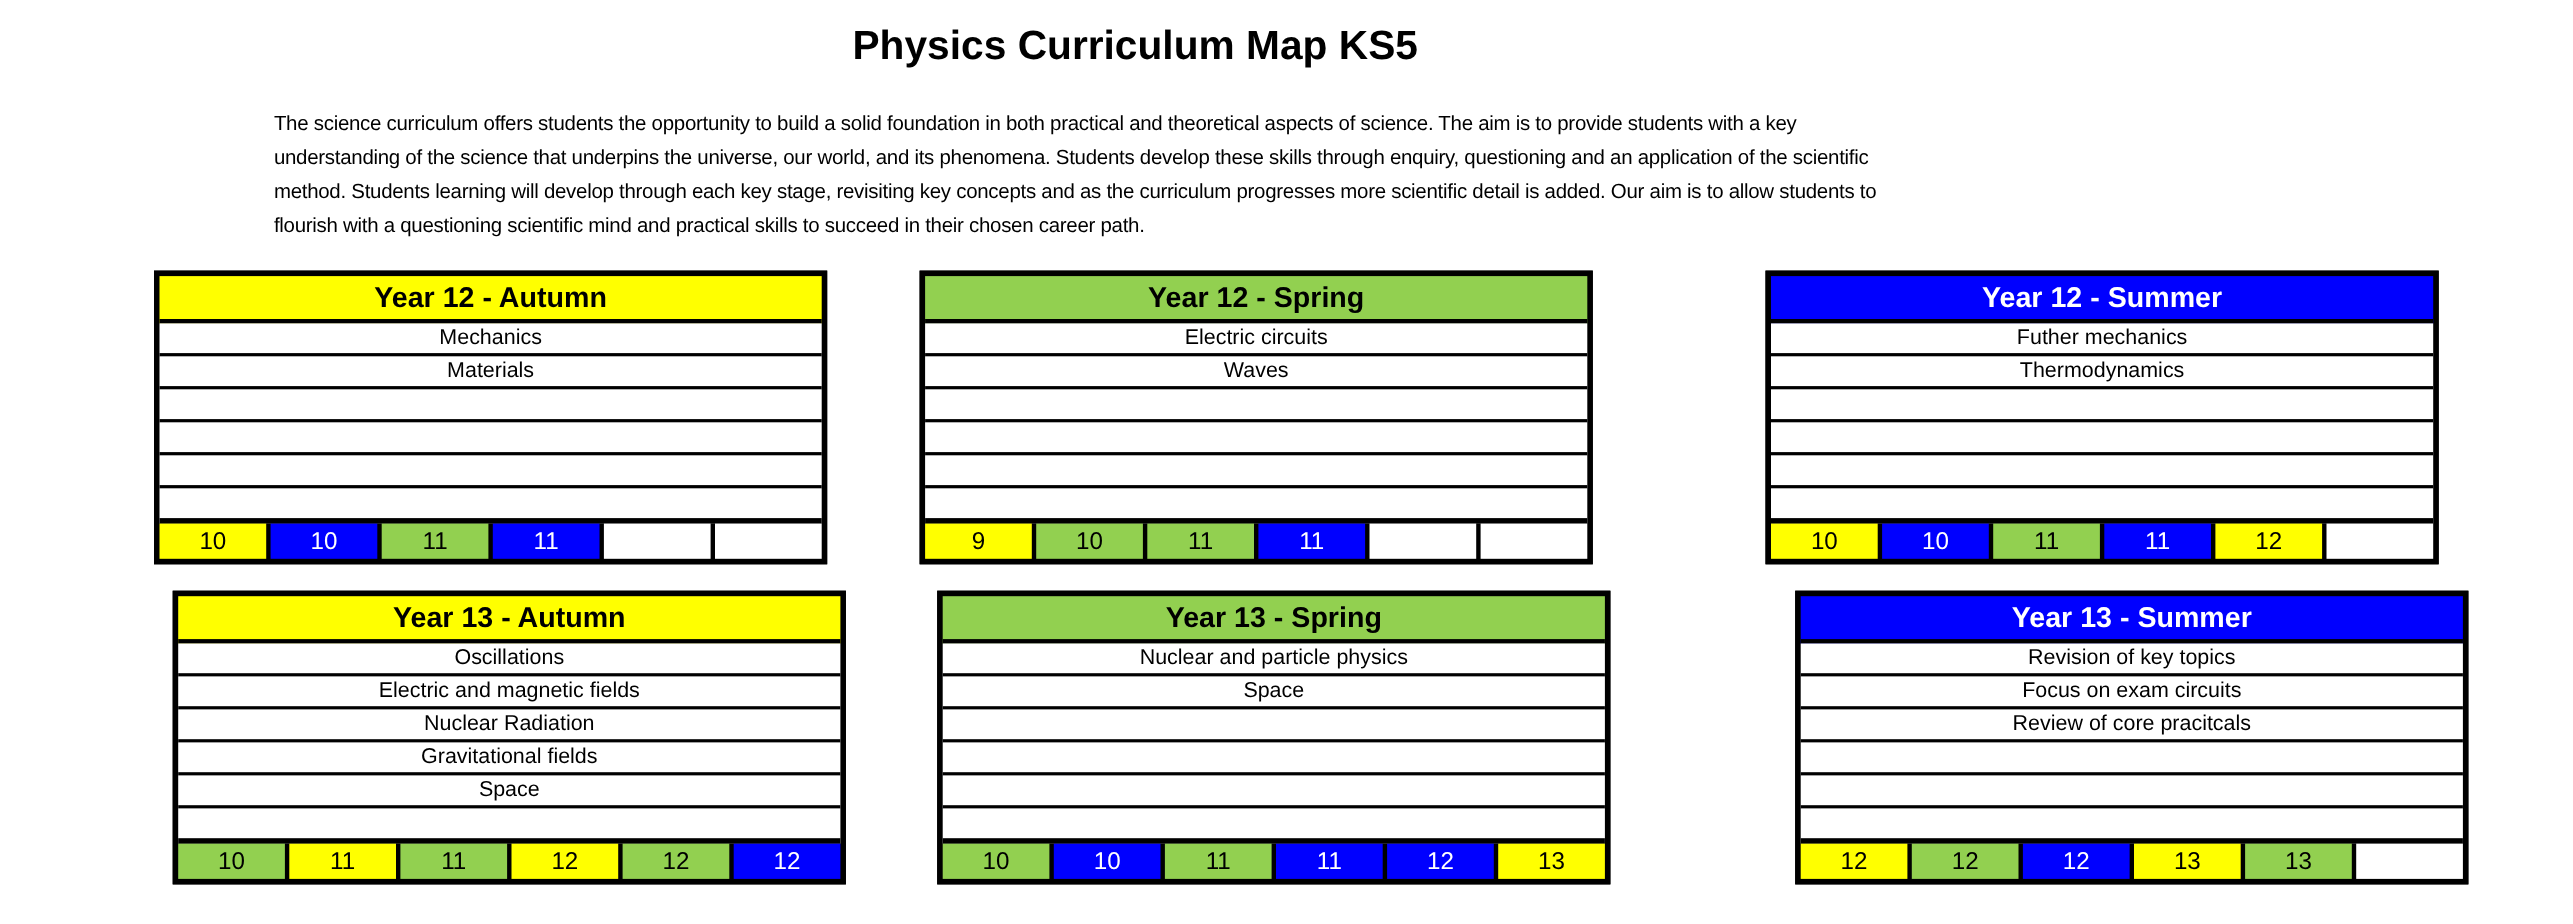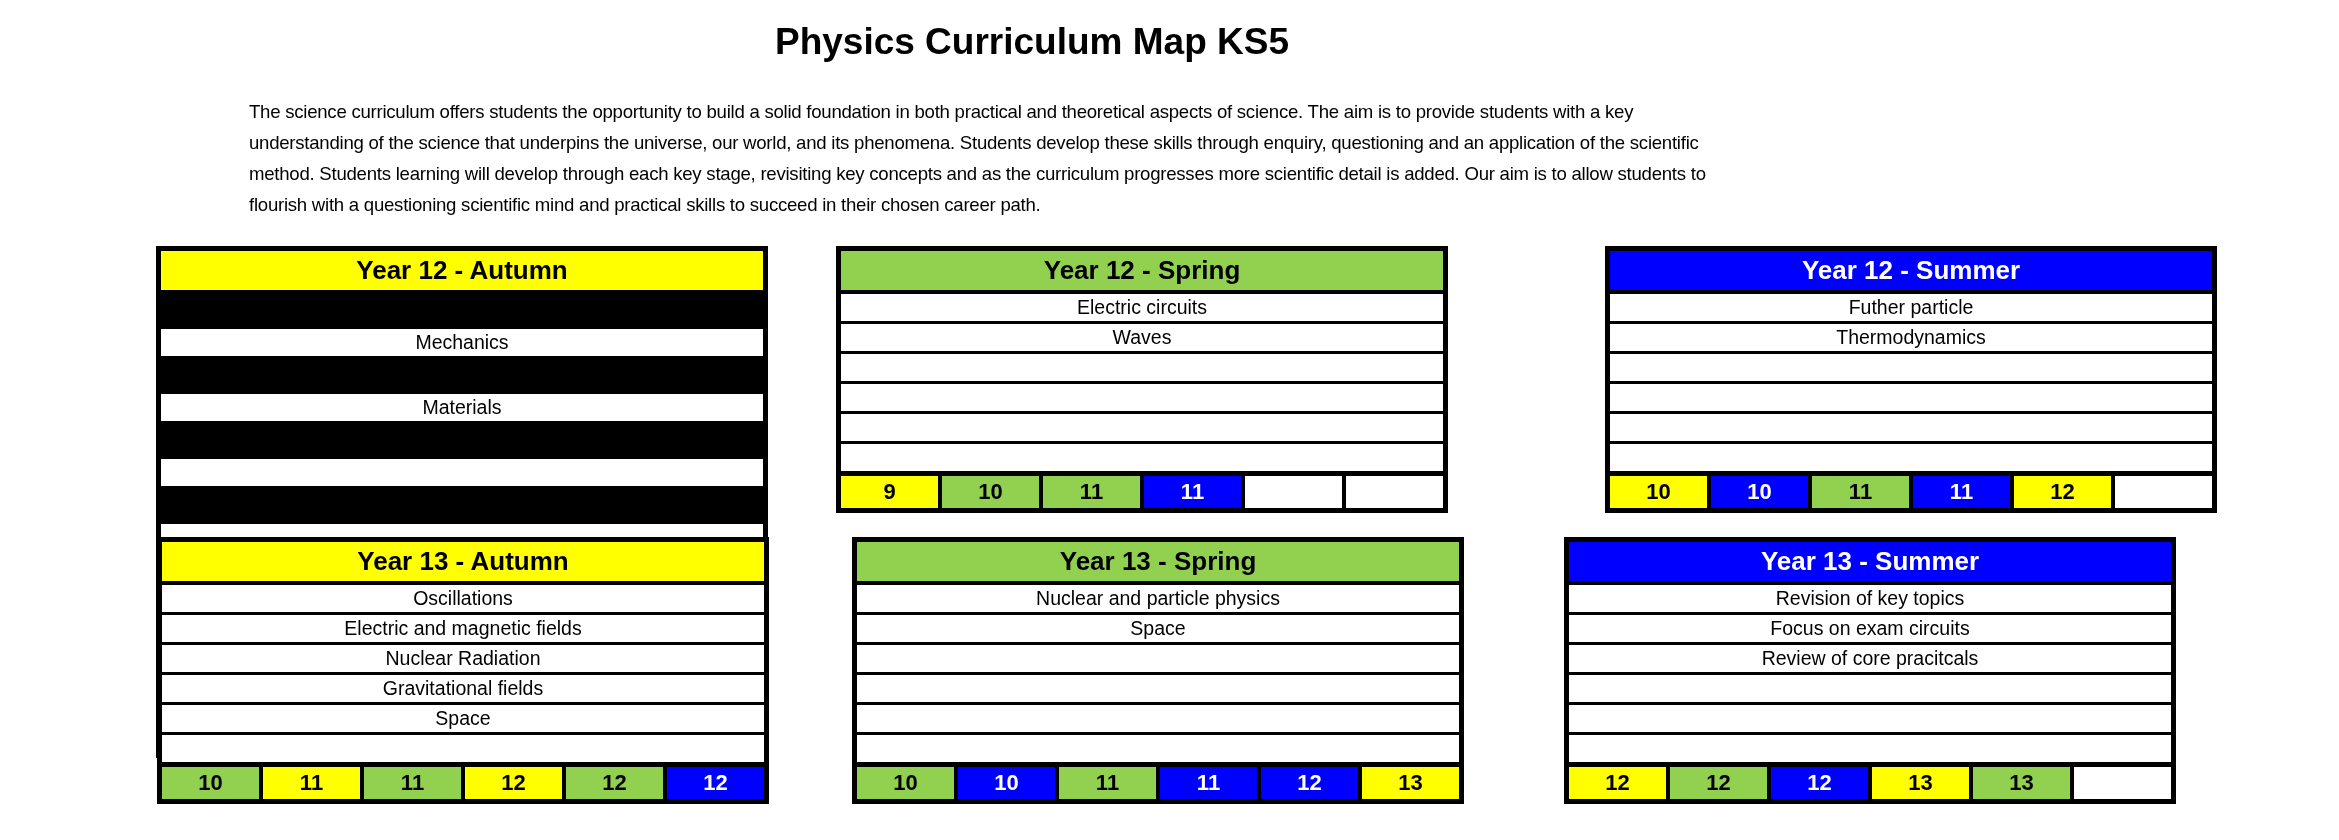--- a/index.html
+++ b/index.html
@@ -72,42 +72,42 @@
   .year-strip {
     display: grid;
     grid-template-columns: repeat(6, 1fr);
     column-gap: 4px;
     height: 32px;
     background: #000;
   }
   .year-cell {
     line-height: 32px;
     text-align: center;
-    font-weight: bold;
+    font-weight: normal;
     font-size: 22px;
     background: #fff;
   }
   .c-yellow { background: #FFFF00; color: #000; }
   .c-green  { background: #92D050; color: #000; }
   .c-blue   { background: #0000FF; color: #fff; }
   .c-empty  { background: #FFFFFF; color: #000; }
 </style>
 </head>
 <body>
 
 <div class="title">Physics Curriculum Map KS5</div>
 
 <div class="intro">
   <span class="line">The science curriculum offers students the opportunity to build a solid foundation in both practical and theoretical aspects of science.  The aim is to provide students with a key</span>
   <span class="line">understanding of the science that underpins the universe, our world, and its phenomena.  Students develop these skills through enquiry, questioning and an application of the scientific</span>
   <span class="line">method.  Students learning will develop through each key stage, revisiting key concepts and as the curriculum progresses more scientific detail is added. Our aim is to allow students to</span>
   <span class="line">flourish with a questioning scientific mind and practical skills to succeed in their chosen career path.</span>
 </div>
 
-<div class="term-box" style="left:156px; top:246px;gap:35px;">
+<div class="term-box" style="left:140px; top:246px;">
     <div class="term-header c-yellow">Year 12 - Autumn</div>
     <div class="topic-row">Mechanics</div>
     <div class="topic-row">Materials</div>
     <div class="topic-row"></div>
     <div class="topic-row"></div>
     <div class="topic-row"></div>
     <div class="topic-row last"></div>
     <div class="year-strip">
       <div class="year-cell c-yellow">10</div>
       <div class="year-cell c-blue">10</div>
@@ -129,21 +129,21 @@
       <div class="year-cell c-yellow">9</div>
       <div class="year-cell c-green">10</div>
       <div class="year-cell c-green">11</div>
       <div class="year-cell c-blue">11</div>
       <div class="year-cell c-empty"></div>
       <div class="year-cell c-empty"></div>
     </div>
   </div>
 <div class="term-box" style="left:1564px; top:246px;margin-left:41px;">
     <div class="term-header c-blue">Year 12 - Summer</div>
-    <div class="topic-row">Futher particle</div>
+    <div class="topic-row">Futher mechanics</div>
     <div class="topic-row">Thermodynamics</div>
     <div class="topic-row"></div>
     <div class="topic-row"></div>
     <div class="topic-row"></div>
     <div class="topic-row last"></div>
     <div class="year-strip">
       <div class="year-cell c-yellow">10</div>
       <div class="year-cell c-blue">10</div>
       <div class="year-cell c-green">11</div>
       <div class="year-cell c-blue">11</div>
@@ -178,21 +178,21 @@
     <div class="topic-row last"></div>
     <div class="year-strip">
       <div class="year-cell c-green">10</div>
       <div class="year-cell c-blue">10</div>
       <div class="year-cell c-green">11</div>
       <div class="year-cell c-blue">11</div>
       <div class="year-cell c-blue">12</div>
       <div class="year-cell c-yellow">13</div>
     </div>
   </div>
-<div class="term-box" style="left:1564px; top:537px;">
+<div class="term-box" style="left:1632px; top:537px;">
     <div class="term-header c-blue">Year 13 - Summer</div>
     <div class="topic-row">Revision of key topics</div>
     <div class="topic-row">Focus on exam circuits</div>
     <div class="topic-row">Review of core pracitcals</div>
     <div class="topic-row"></div>
     <div class="topic-row"></div>
     <div class="topic-row last"></div>
     <div class="year-strip">
       <div class="year-cell c-yellow">12</div>
       <div class="year-cell c-green">12</div>

